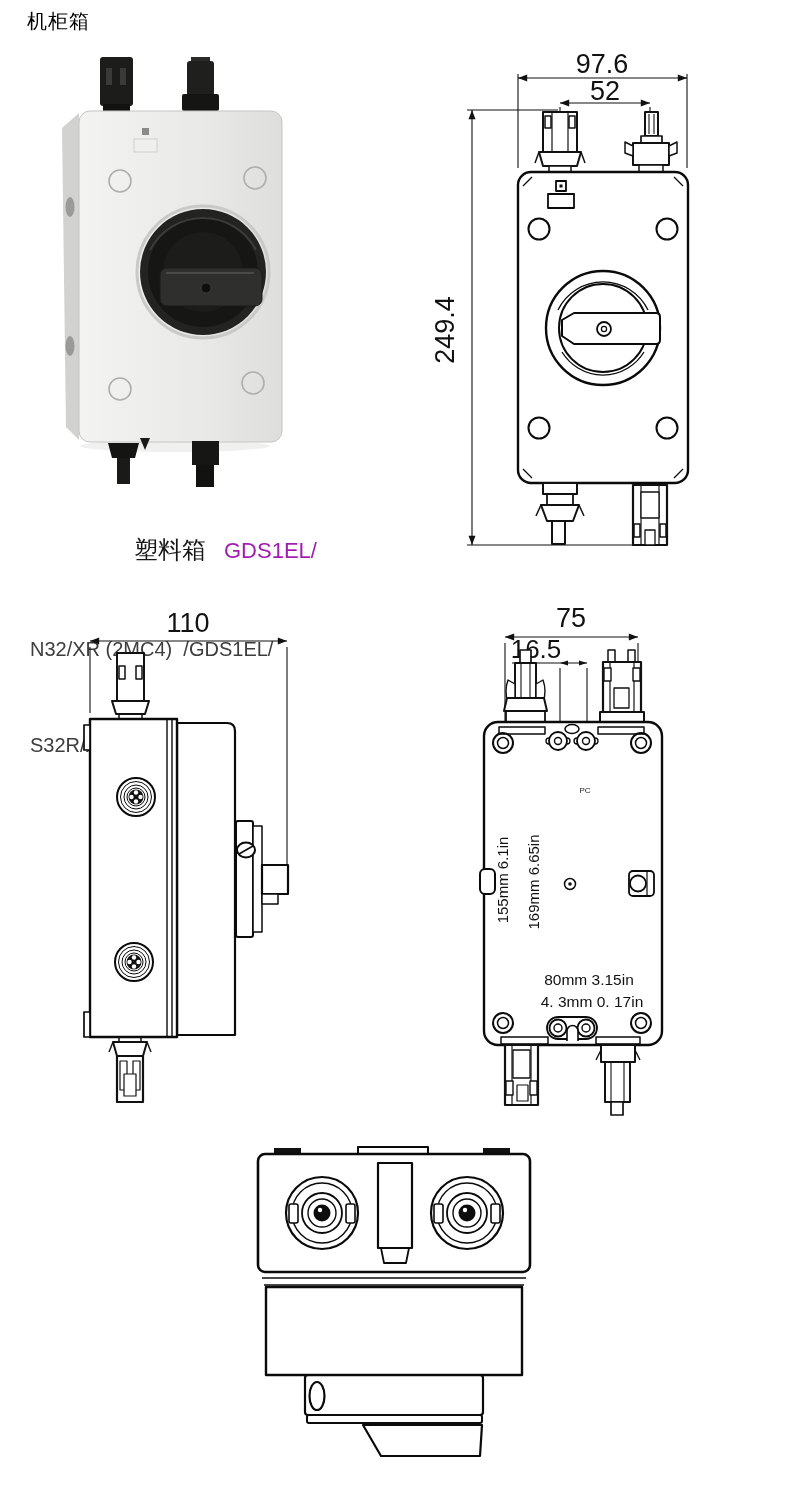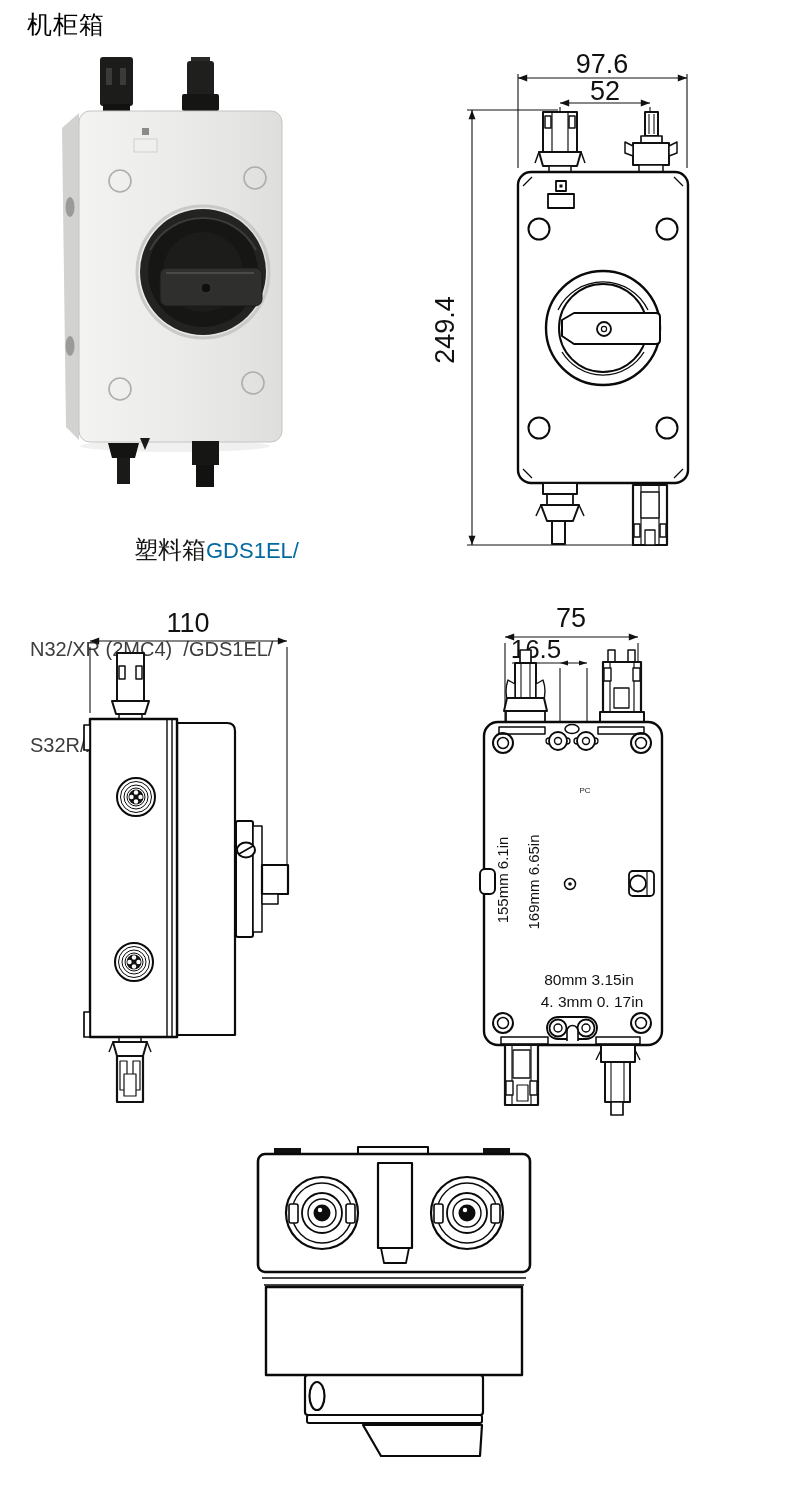--- a/index.html
+++ b/index.html
@@ -1,23 +1,23 @@
 <!DOCTYPE html>
 <html><head>
 <meta charset="utf-8">
 <style>
   html,body{margin:0;padding:0;background:#fff;}
   #page{position:relative;width:790px;height:1500px;background:#fff;overflow:hidden;
         font-family:"Liberation Sans",sans-serif;color:#111;}
   .abs{position:absolute;}
-  #page-title{left:27px;top:8px;font-size:25px;font-weight:500;color:#000;letter-spacing:1px;}
+  #page-title{left:27px;top:8px;font-size:20px;font-weight:500;color:#000;letter-spacing:1px;}
   #caption{left:30px;top:470px;width:400px;line-height:32px;white-space:pre;}
   .cap-line1{padding-left:104px;}
-  .cap-cn{font-size:24px;color:#161616;font-weight:500;}
-  .cap-model{font-size:22px;color:#0369a1;}
+  .cap-cn{font-size:24px;color:#161616;margin-right:18px;font-weight:500;}
+  .cap-model{font-size:22px;color:#a21caf;}
   .cap-line{font-size:20px;color:#3d3d3d;}
   svg text{font-family:"Liberation Sans",sans-serif;}
 </style>
 </head>
 <body>
 
 <div id="page">
 
   <div class="abs" id="page-title">机柜箱</div>
 

